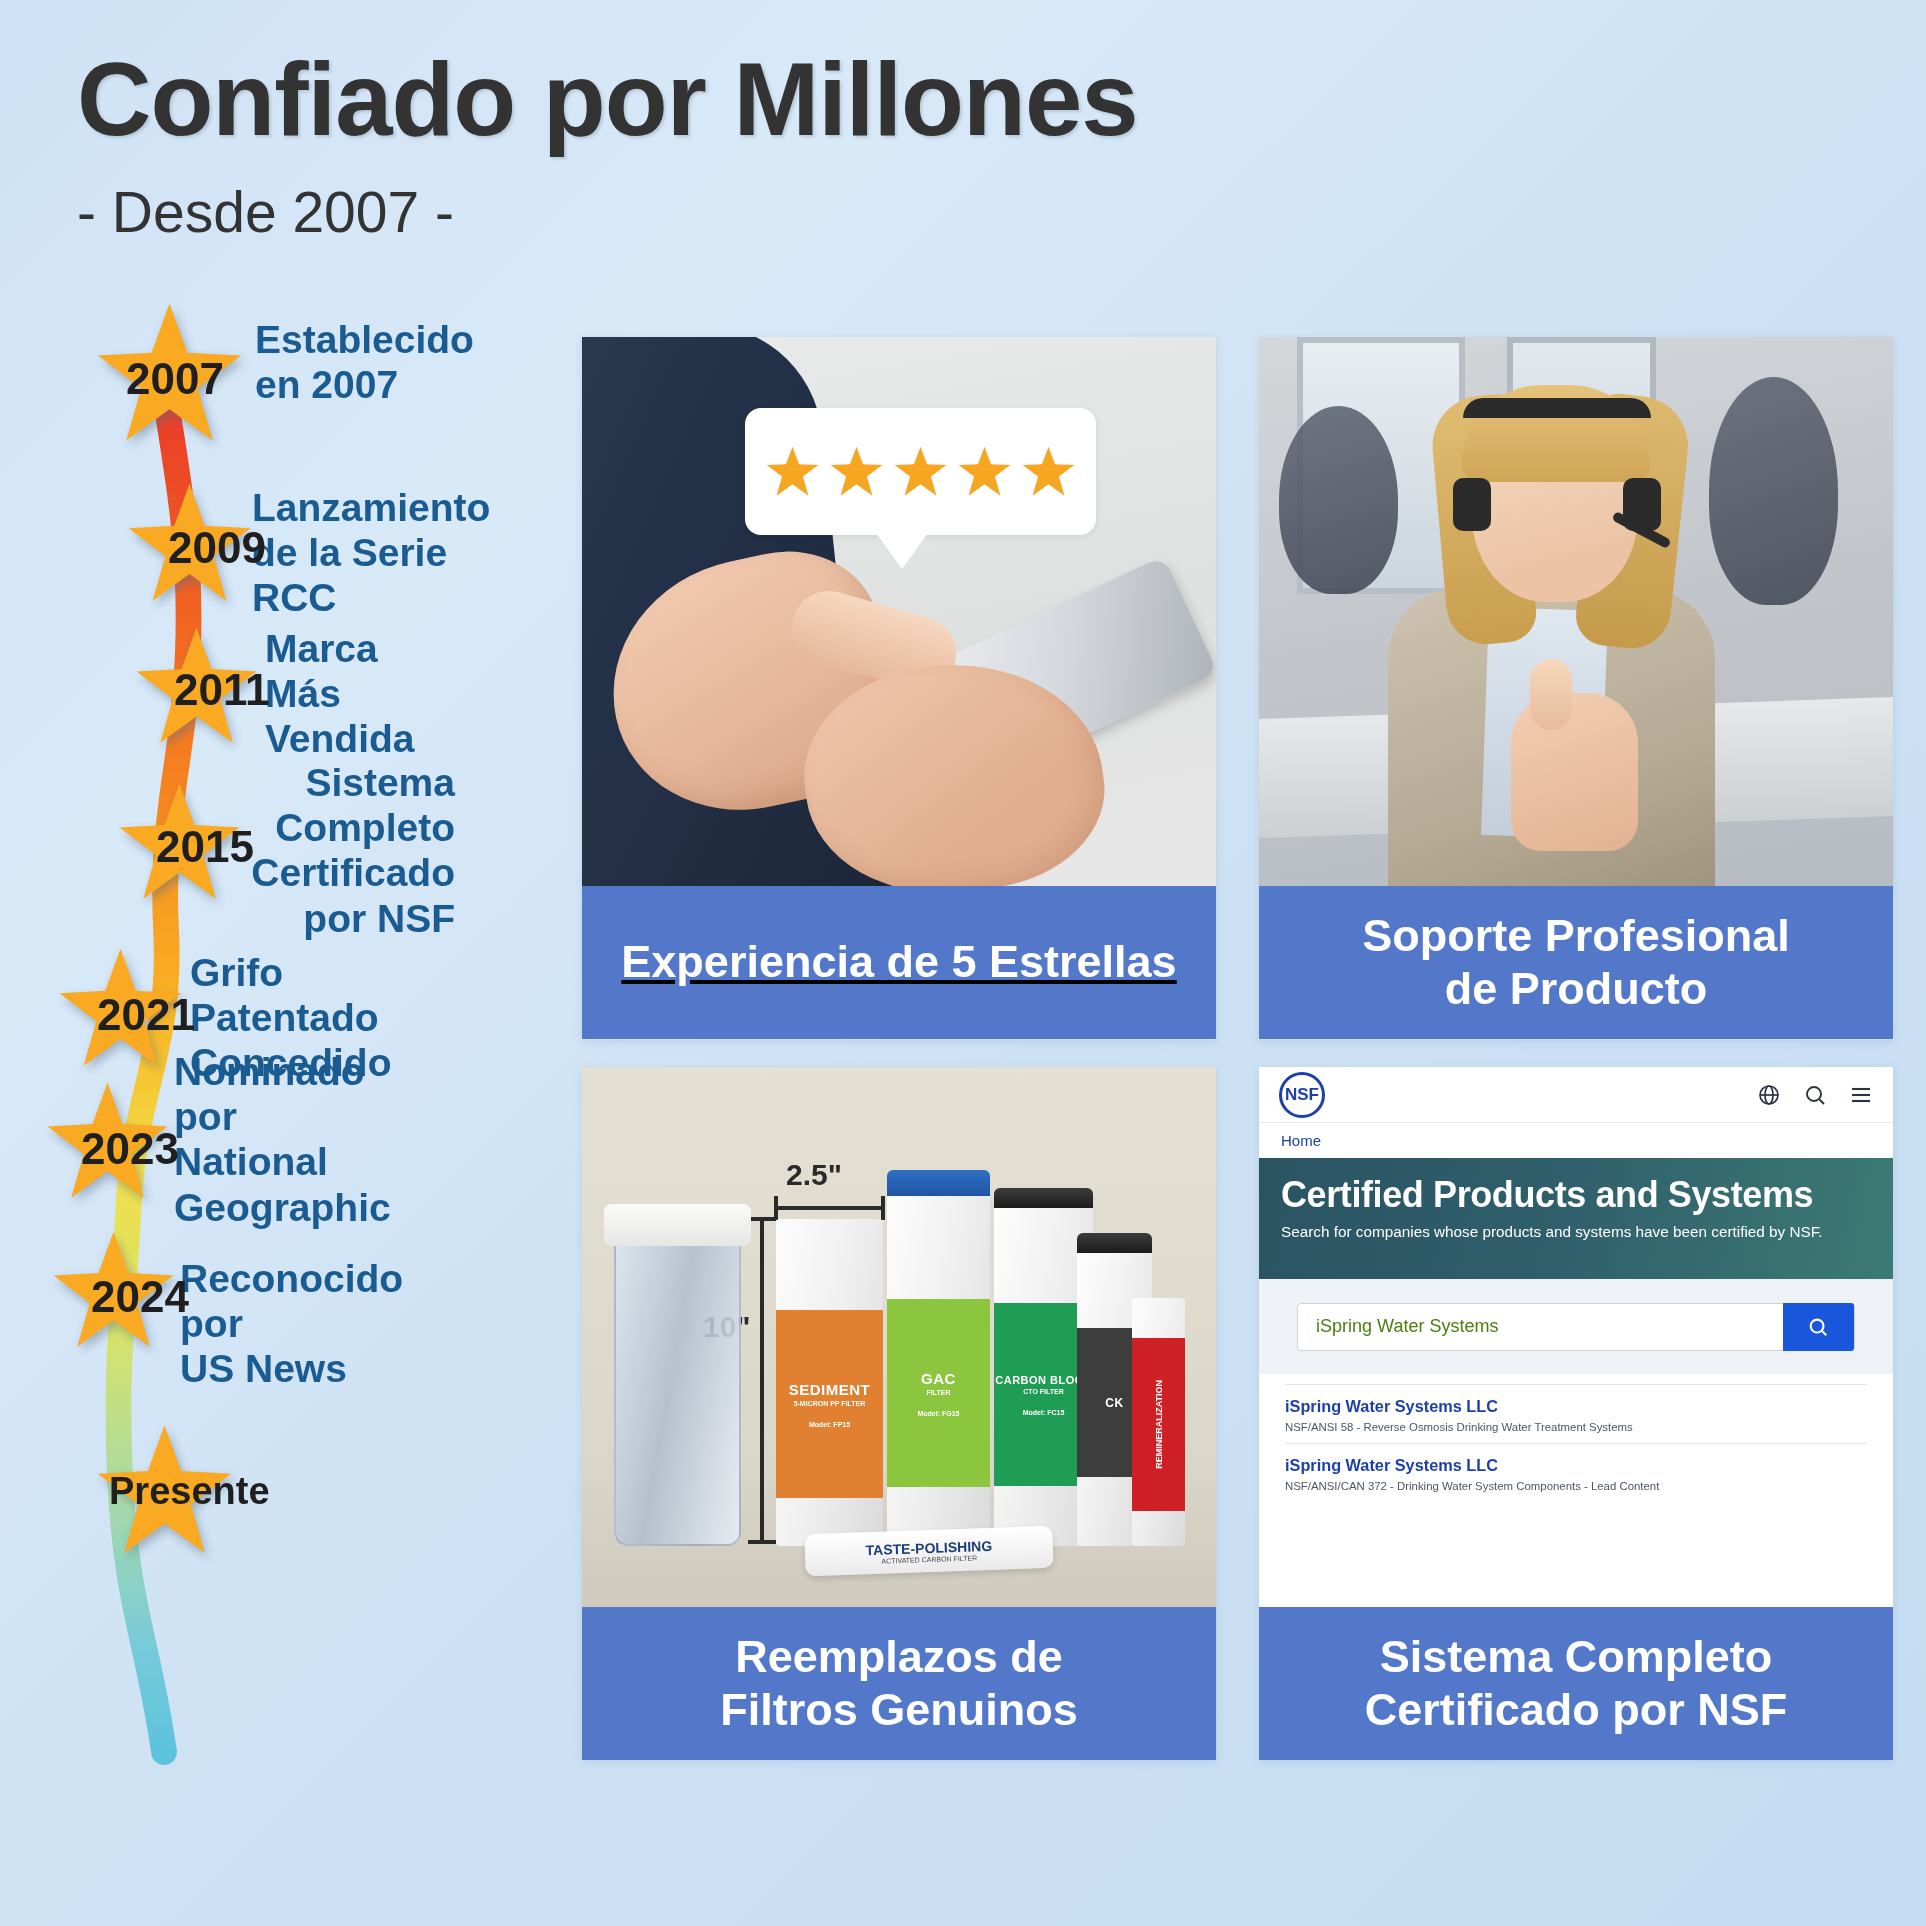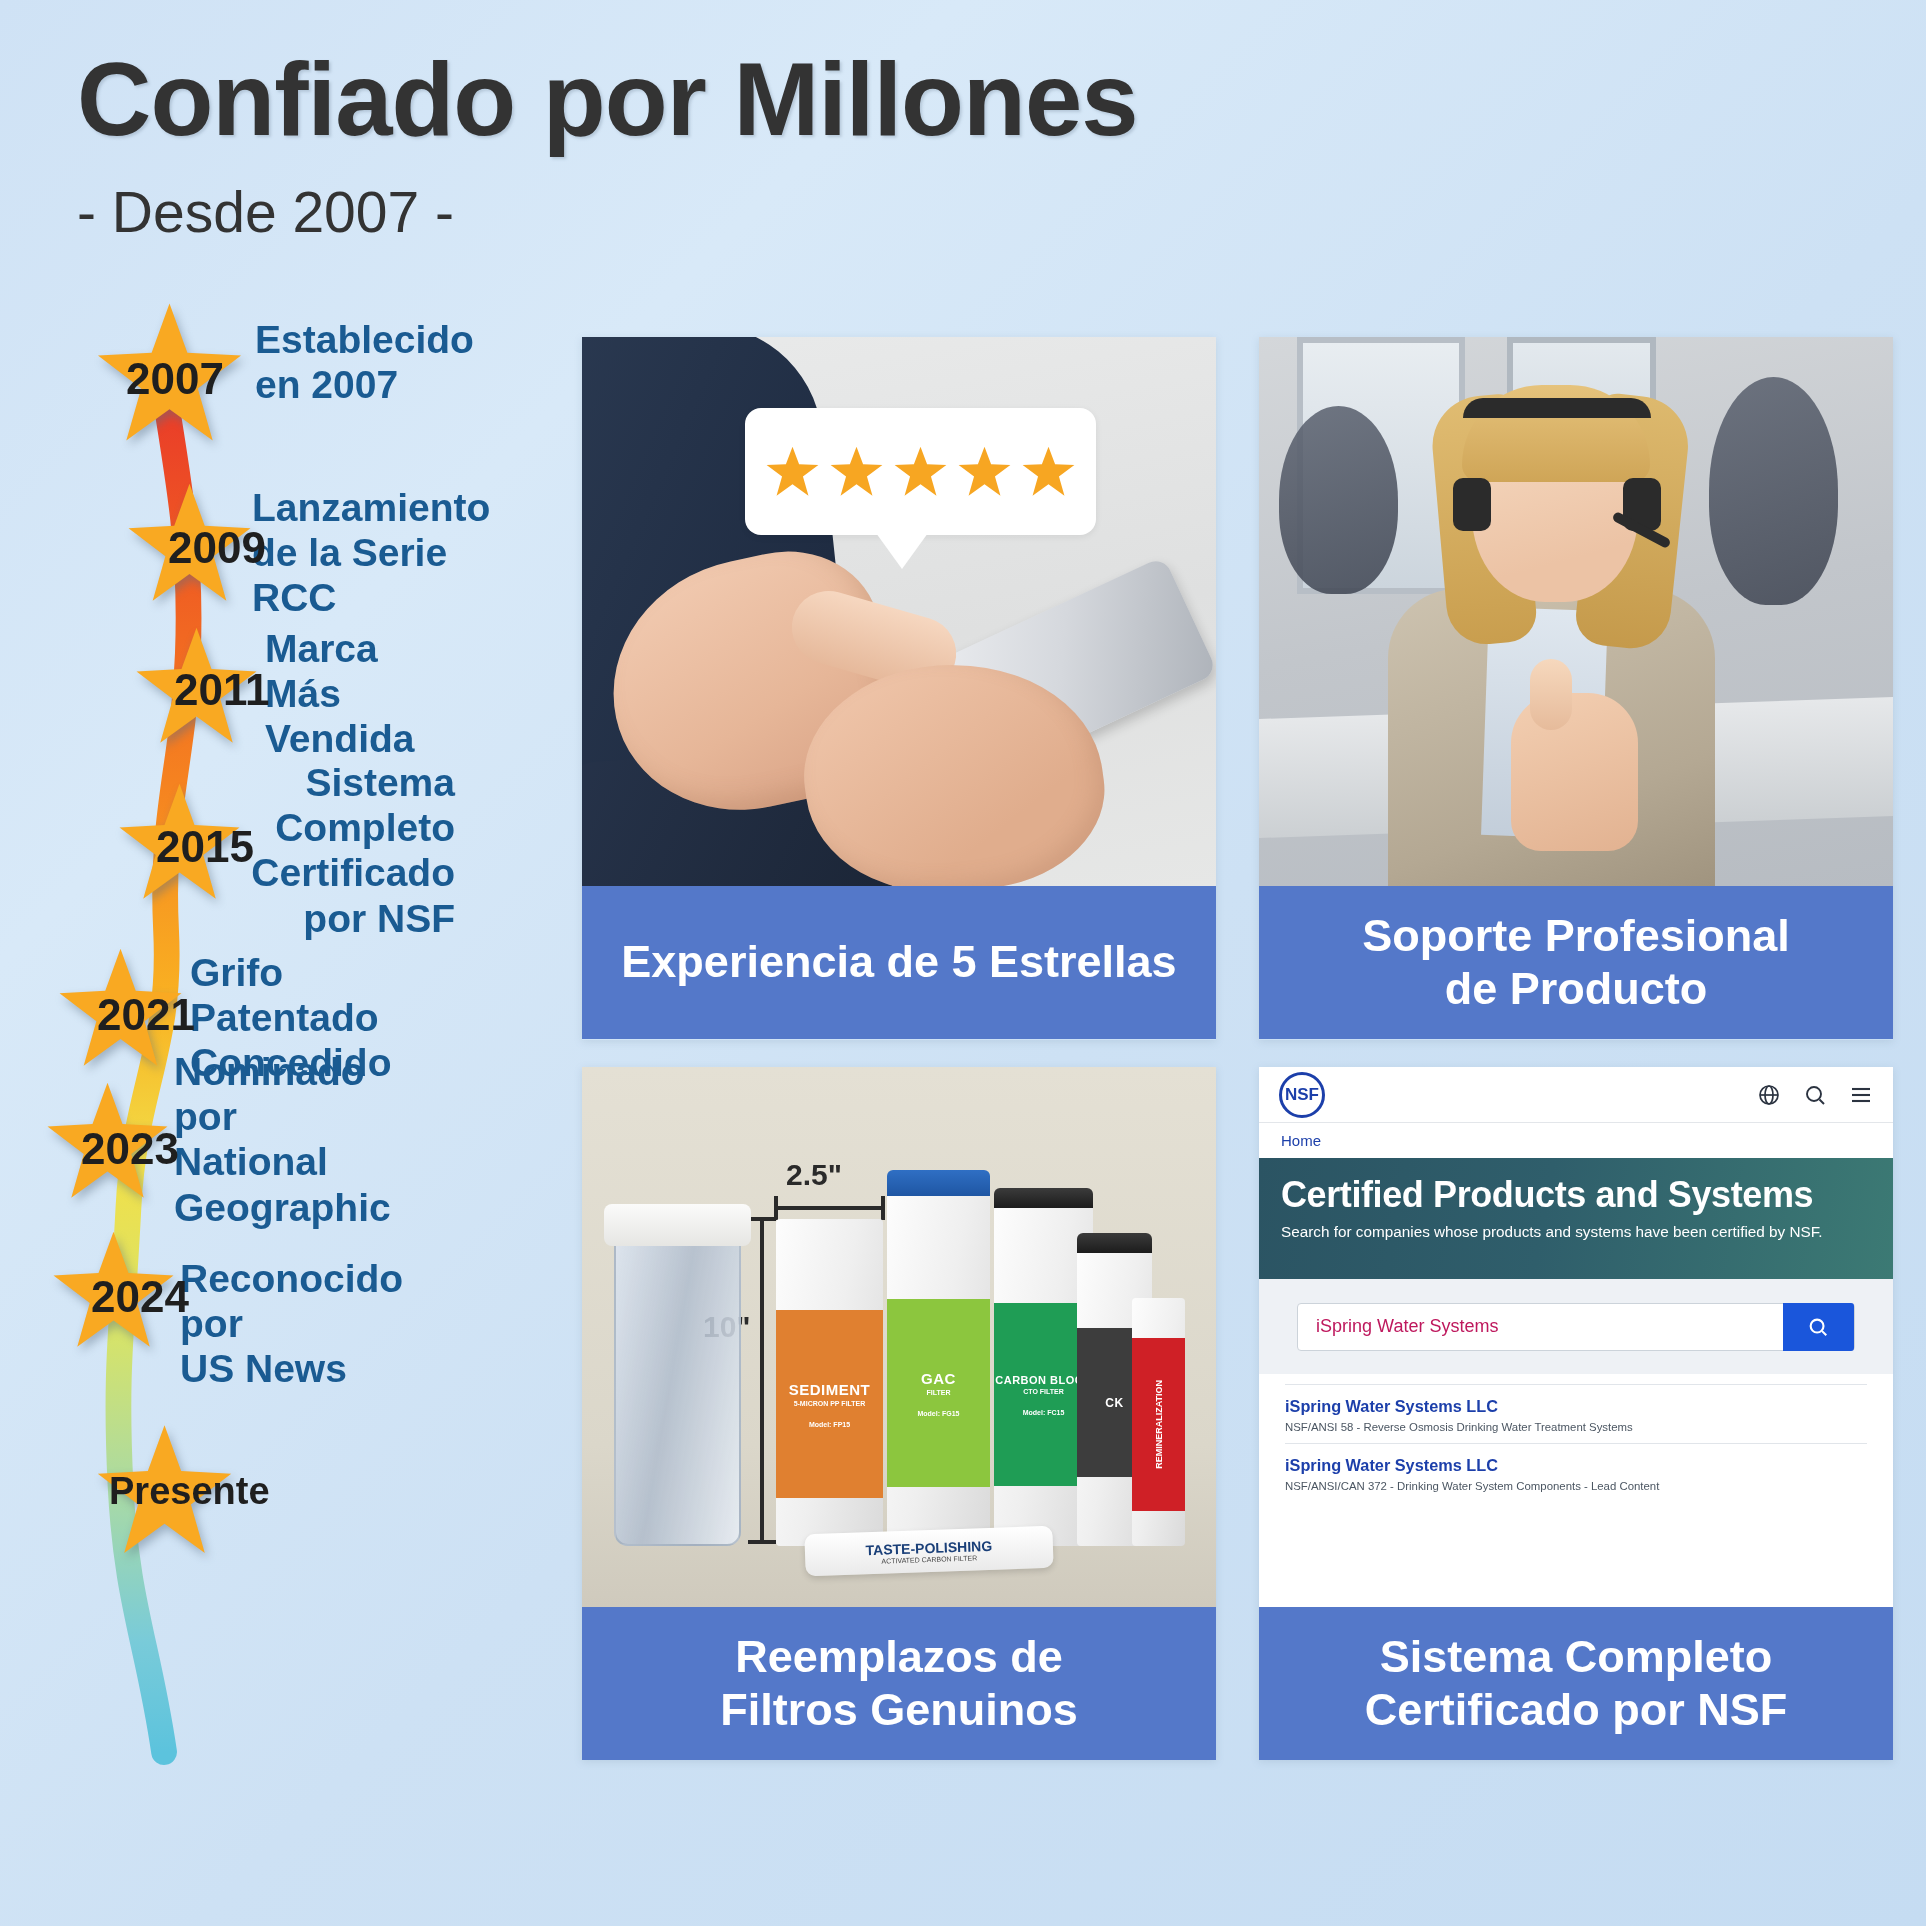--- a/index.html
+++ b/index.html
@@ -346,21 +346,21 @@
   .nsf-search-wrap {
     position: absolute; left: 0; top: 212px; width: 100%; height: 95px;
     background: #eef1f5;
     display: flex; align-items: center; justify-content: center;
   }
   .nsf-search {
     width: 88%; height: 48px; background: #fff;
     border: 1px solid #ccd3da; border-radius: 4px;
     display: flex; align-items: center;
   }
-  .nsf-search .val { flex: 1; padding-left: 18px; font-size: 18px; color: #be185d; }
+  .nsf-search .val { flex: 1; padding-left: 18px; font-size: 18px; color: #4d7c0f; }
   .nsf-searchbtn {
     width: 71px; height: 48px; background: #1a56db;
     display: flex; align-items: center; justify-content: center;
     border-radius: 0 3px 3px 0;
   }
   .nsf-searchbtn svg { width: 22px; height: 22px; }
   .nsf-results { position: absolute; left: 0; top: 307px; width: 100%; padding: 10px 26px 0 26px; }
   .nsf-res-item { padding: 12px 0 10px 0; border-top: 1px solid #e1e5ea; }
   .nsf-res-item .rt { font-size: 16.3px; color: #1c3faa; font-weight: bold; }
   .nsf-res-item .rs { font-size: 11.4px; color: #4b5662; margin-top: 5px; }
@@ -477,21 +477,21 @@
     <div class="tl-node">
       <div class="tl-star" style="left:26px; top:1124px; width:139px; height:139px;">
         <svg viewBox="0 0 100 100">
             <polygon points="50,3 62,36 98,38 69,60 79,95 50,74 21,95 31,60 2,38 38,36" fill="#f9a922"></polygon>
           </svg>
       </div>
       <div class="tl-present-word" style="left:40px; top:1173px;">Presente</div>
     </div>
   </div>
 
-  <div class="card" style="left:582px; top:337px; width:634px; height:703px;">
+  <div class="card" style="left:582px; top:337px; width:634px; height:703px;text-decoration:underline;">
     <div class="card-photo photo-reviews" style="height:549px;">
       <div class="pr-shoulder"></div>
       <div class="pr-sleeve"></div>
       <div class="pr-bubble">
         <svg viewBox="0 0 100 100">
             <polygon points="50,5 62,37 97,38 69,59 79,94 50,73 21,94 31,59 3,38 38,37" fill="#f7a622"></polygon>
           </svg>
         <svg viewBox="0 0 100 100">
             <polygon points="50,5 62,37 97,38 69,59 79,94 50,73 21,94 31,59 3,38 38,37" fill="#f7a622"></polygon>
           </svg>

